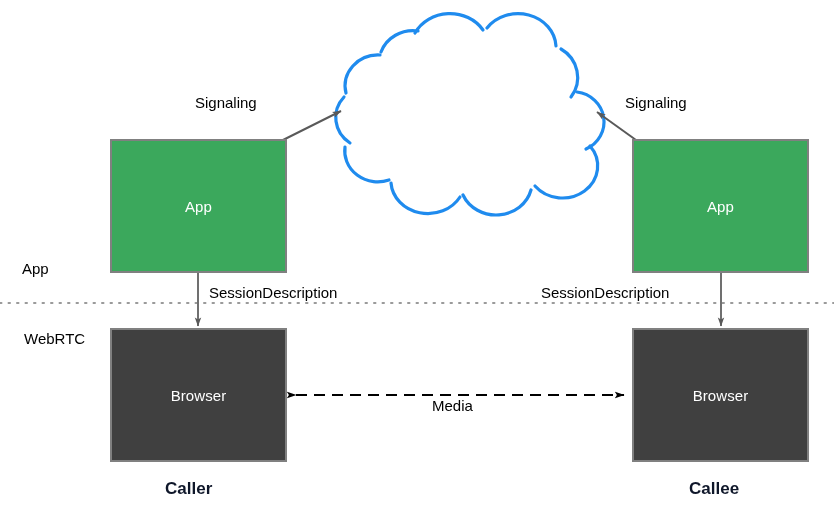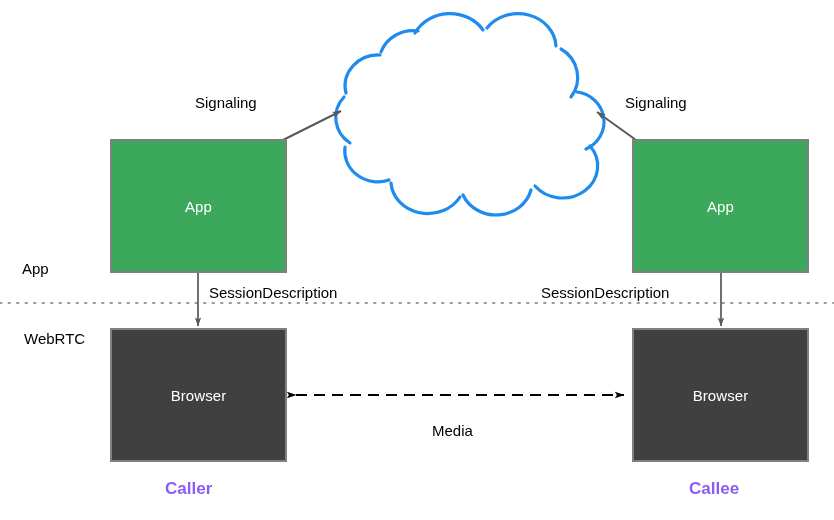--- a/index.html
+++ b/index.html
@@ -50,31 +50,31 @@
     font-size: 15px;
     color: #000000;
     white-space: nowrap;
     line-height: 1;
   }
   .lbl-role {
     position: absolute;
     font-family: "Liberation Sans", sans-serif;
     font-weight: bold;
     font-size: 17px;
-    color: #8b5cf6;
+    color: #0f172a;
     white-space: nowrap;
     line-height: 1;
   }
   #lbl-sig-left  { left: 195px; top: 95px; }
   #lbl-sig-right { left: 625px; top: 95px; }
   #lbl-sd-left   { left: 209px; top: 285px; }
   #lbl-sd-right  { left: 541px; top: 285px; }
   #lbl-layer-app { left: 22px;  top: 261px; }
   #lbl-layer-rtc { left: 24px;  top: 331px; }
-  #lbl-media     { left: 432px; top: 423px; }
+  #lbl-media     { left: 432px; top: 398px; }
   #lbl-caller    { left: 165px; top: 480px; }
   #lbl-callee    { left: 689px; top: 480px; }
 </style>
 </head>
 <body>
 
 <div id="canvas">
 
   <svg id="vec" viewBox="0 0 834 520" xmlns="http://www.w3.org/2000/svg">
 

